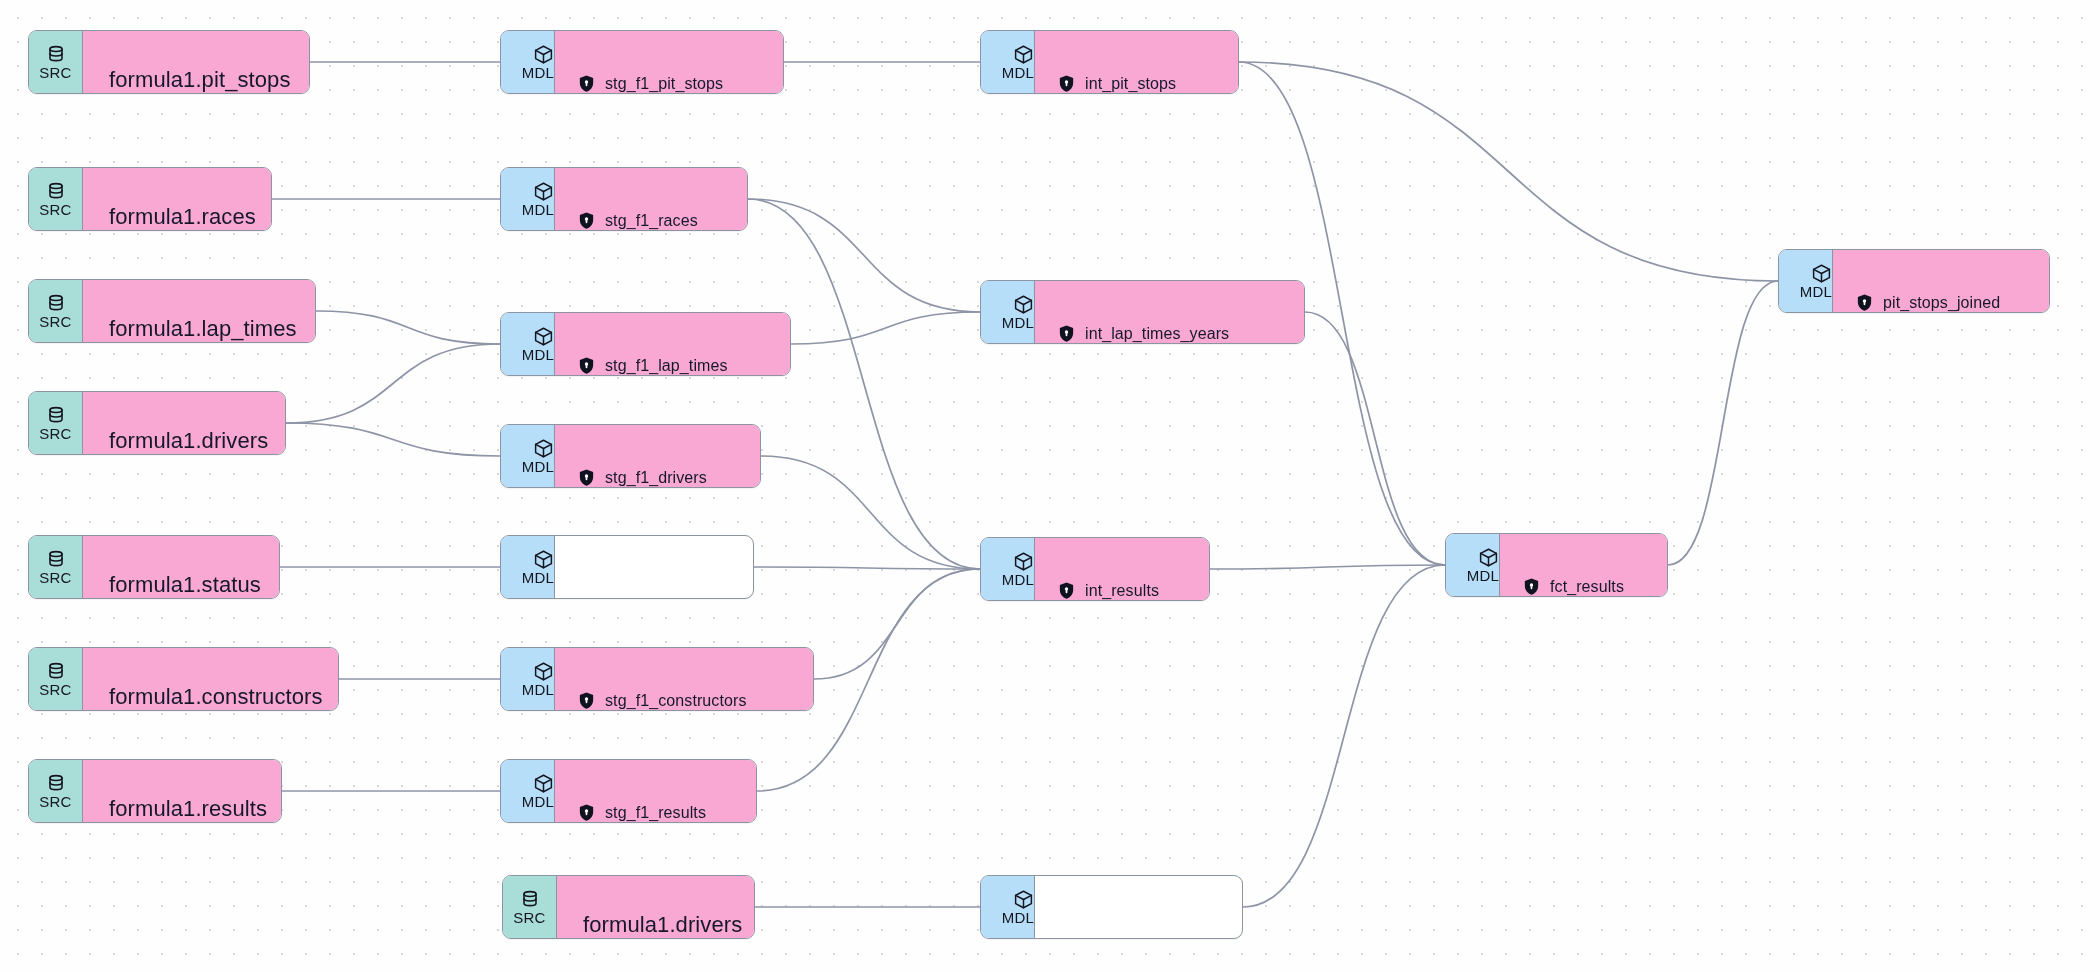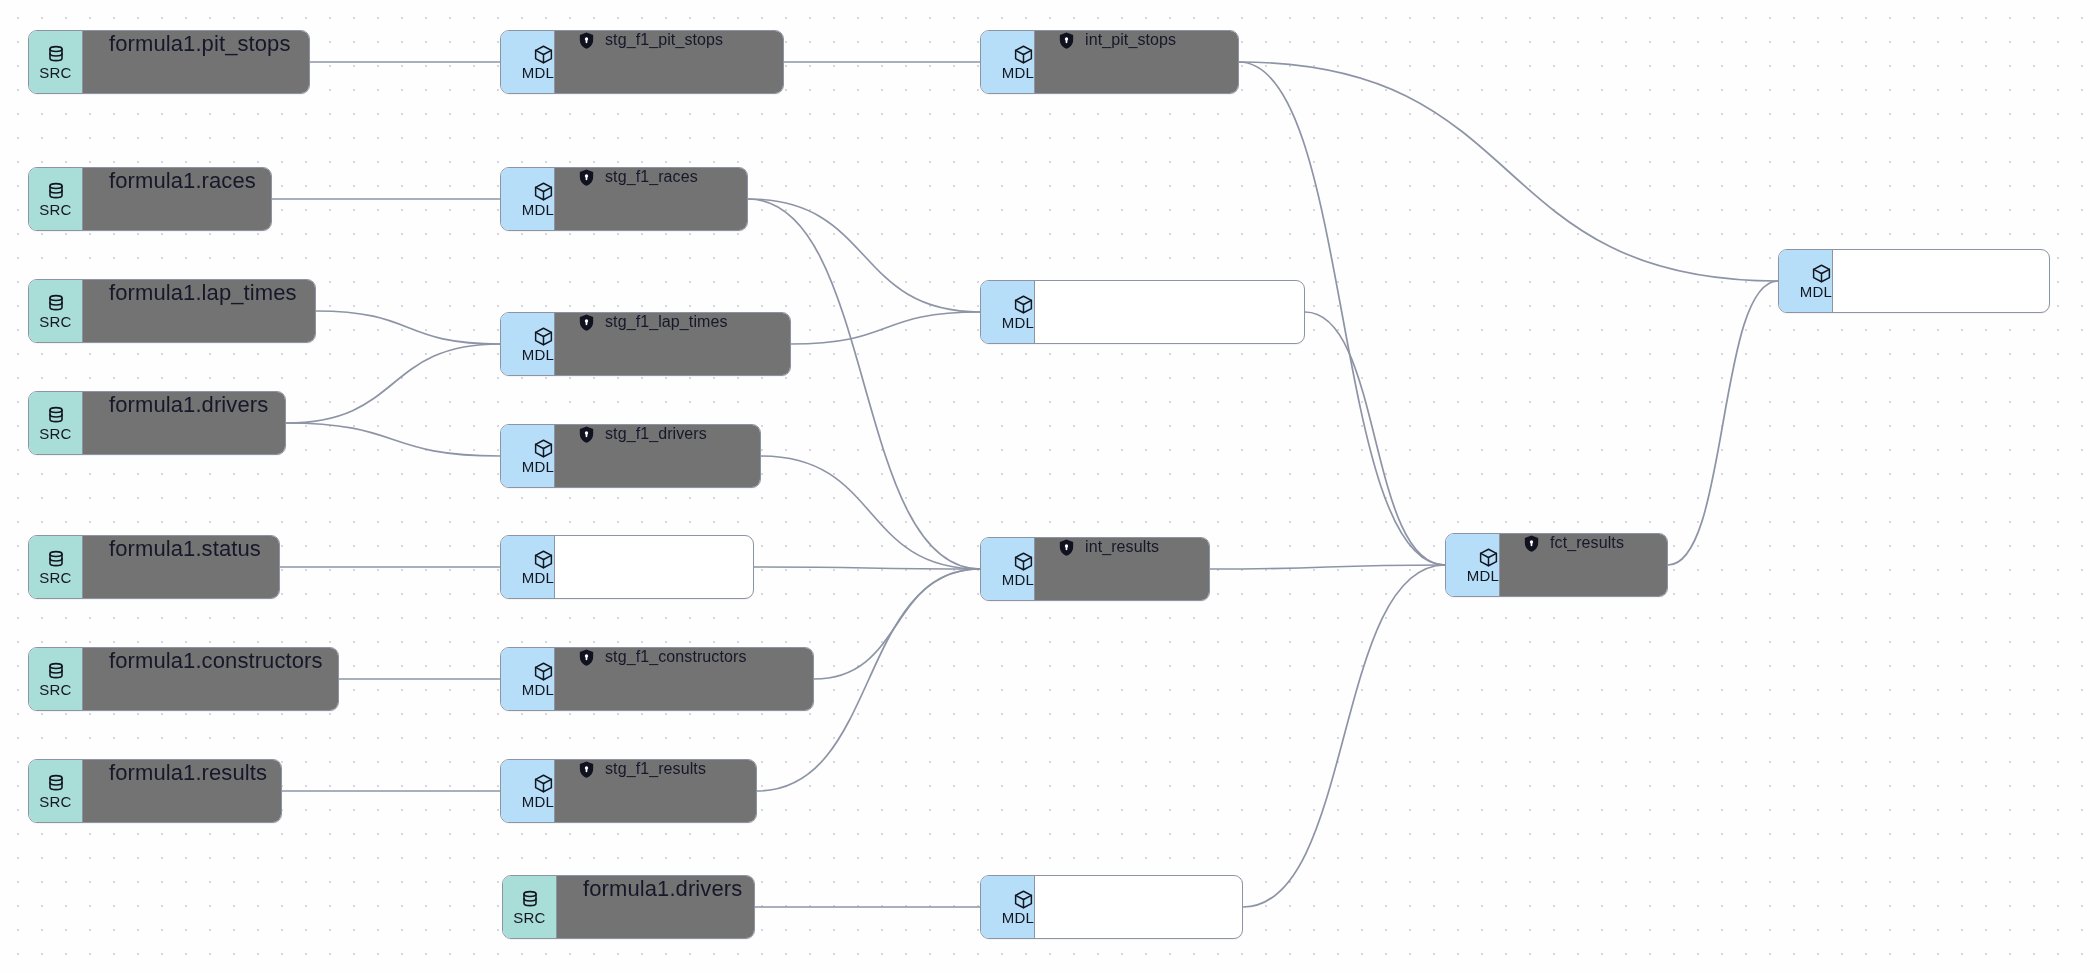--- a/index.html
+++ b/index.html
@@ -42,24 +42,24 @@
   .node.src .badge{background:#a9ddd8;}
   .node.mdl .badge{background:#b6def9;align-items:flex-end;}
   .badge .bicon{display:block;height:20px;line-height:0;}
   .badge .btext{
     font-size:15px;letter-spacing:.2px;color:#14161f;
     font-family:"Liberation Sans","DejaVu Sans",sans-serif;
     line-height:15px;
   }
   .body{
     flex:1 1 auto;
-    display:flex;align-items:flex-start;
+    display:flex;align-items:flex-end;
     gap:9px;
     padding:0 19px 0 22px;
-    background:#737373;
+    background:#f9a8d4;
     white-space:nowrap;
   }
   .body .shield{flex:0 0 auto;display:block;line-height:0;}
   .label{
     font-size:16px;
     color:#16182a;
     letter-spacing:.1px;
   }
   .node.src .body{padding-left:26px;}
   .node.src .label{font-size:22px;}
@@ -346,20 +346,28 @@
       </div>
       <div class="node mdl" style="left: 980px; top: 280px; width: 325px;">
         <div class="badge">
           <span class="bicon"><svg width="21" height="21" viewBox="0 0 24 24" fill="none" stroke="#14161f" stroke-width="1.7" stroke-linecap="round" stroke-linejoin="round">
               <path d="M12 2.6 21 7.3v9.4L12 21.4 3 16.7V7.3z"></path>
               <path d="M3 7.3 12 12l9-4.7"></path>
               <path d="M12 12v9.4"></path>
             </svg></span>
           <span class="btext">MDL</span>
         </div>
+        <div class="body">
+          <span class="shield"><svg width="19" height="19" viewBox="0 0 24 24">
+              <path d="M12 1.8 3.6 5.2v6.1c0 5.2 3.6 9.6 8.4 11 4.8-1.4 8.4-5.8 8.4-11V5.2z" fill="#10131f"></path>
+              <circle cx="12" cy="10" r="2.1" fill="#ffffff"></circle>
+              <rect x="10.9" y="10.4" width="2.2" height="5" rx="1.1" fill="#ffffff"></rect>
+            </svg></span>
+          <span class="label">int_lap_times_years</span>
+        </div>
       </div>
       <div class="node mdl" style="left: 980px; top: 537px; width: 230px;">
         <div class="badge">
           <span class="bicon"><svg width="21" height="21" viewBox="0 0 24 24" fill="none" stroke="#14161f" stroke-width="1.7" stroke-linecap="round" stroke-linejoin="round">
               <path d="M12 2.6 21 7.3v9.4L12 21.4 3 16.7V7.3z"></path>
               <path d="M3 7.3 12 12l9-4.7"></path>
               <path d="M12 12v9.4"></path>
             </svg></span>
           <span class="btext">MDL</span>
         </div>
@@ -391,16 +399,24 @@
         </div>
       </div>
       <div class="node mdl" style="left: 1778px; top: 249px; width: 272px;">
         <div class="badge">
           <span class="bicon"><svg width="21" height="21" viewBox="0 0 24 24" fill="none" stroke="#14161f" stroke-width="1.7" stroke-linecap="round" stroke-linejoin="round">
               <path d="M12 2.6 21 7.3v9.4L12 21.4 3 16.7V7.3z"></path>
               <path d="M3 7.3 12 12l9-4.7"></path>
               <path d="M12 12v9.4"></path>
             </svg></span>
           <span class="btext">MDL</span>
+        </div>
+        <div class="body">
+          <span class="shield"><svg width="19" height="19" viewBox="0 0 24 24">
+              <path d="M12 1.8 3.6 5.2v6.1c0 5.2 3.6 9.6 8.4 11 4.8-1.4 8.4-5.8 8.4-11V5.2z" fill="#10131f"></path>
+              <circle cx="12" cy="10" r="2.1" fill="#ffffff"></circle>
+              <rect x="10.9" y="10.4" width="2.2" height="5" rx="1.1" fill="#ffffff"></rect>
+            </svg></span>
+          <span class="label">pit_stops_joined</span>
         </div>
       </div>
     </div>
 </div>
 
 </body></html>

